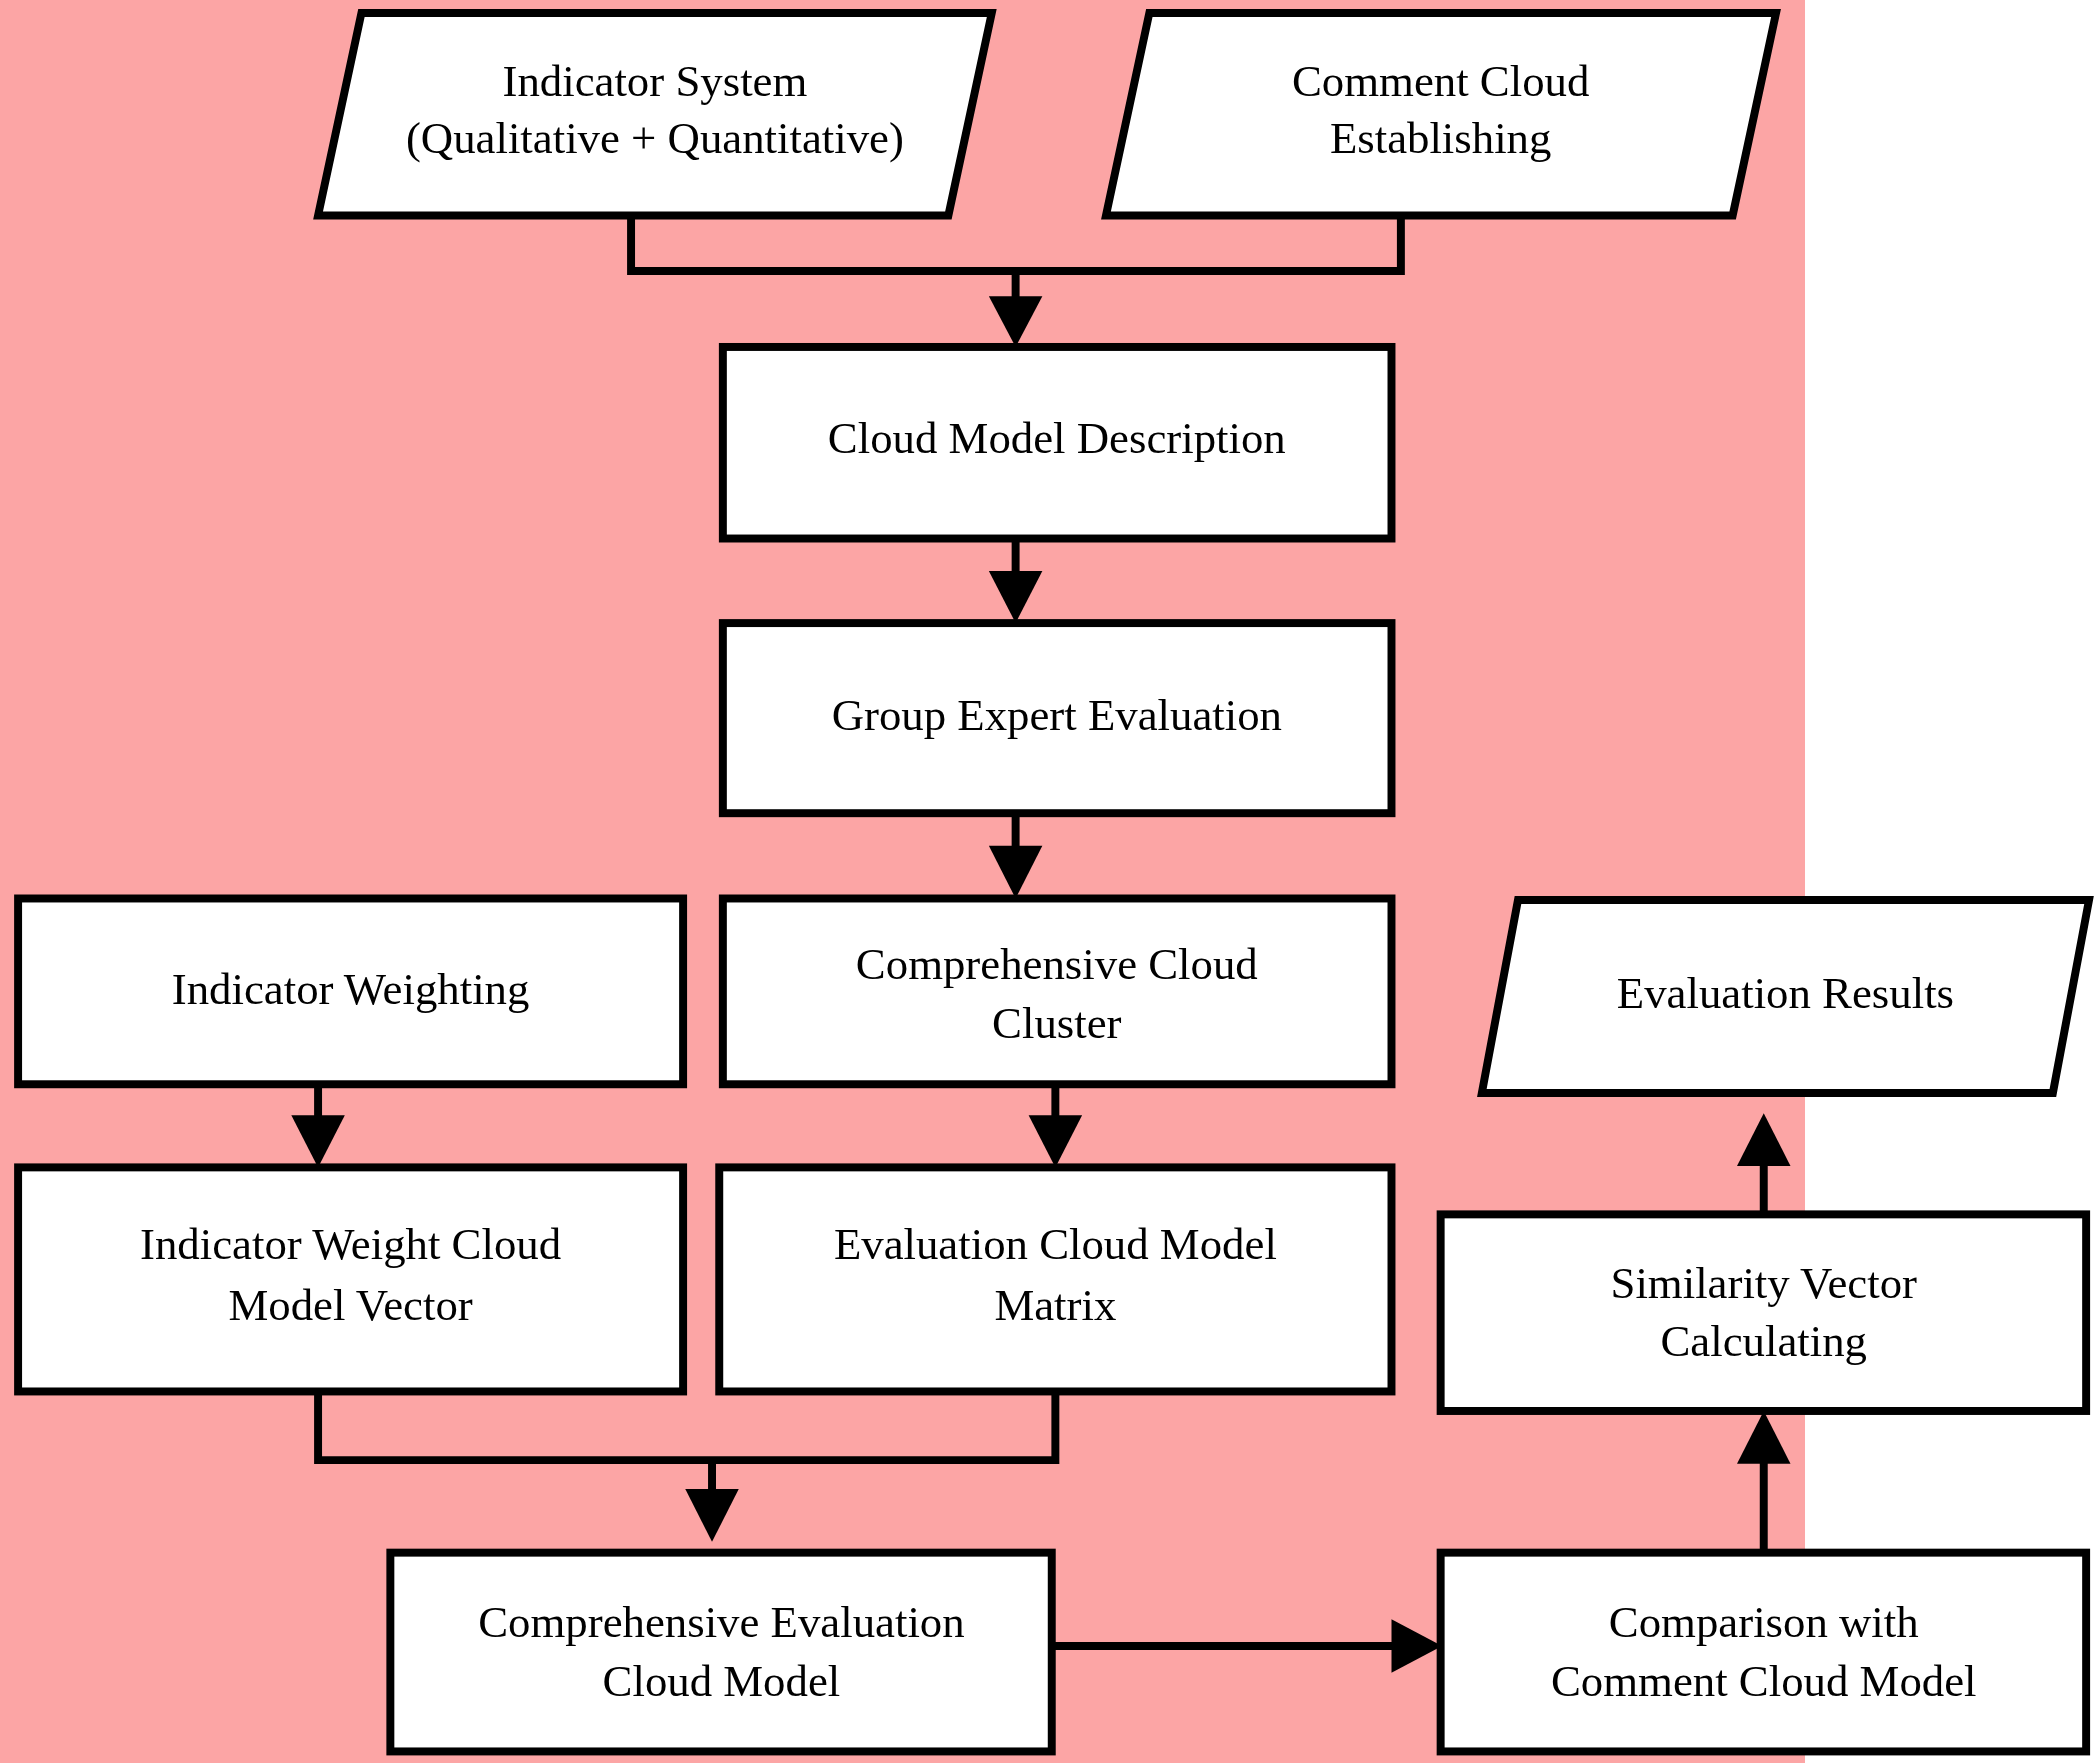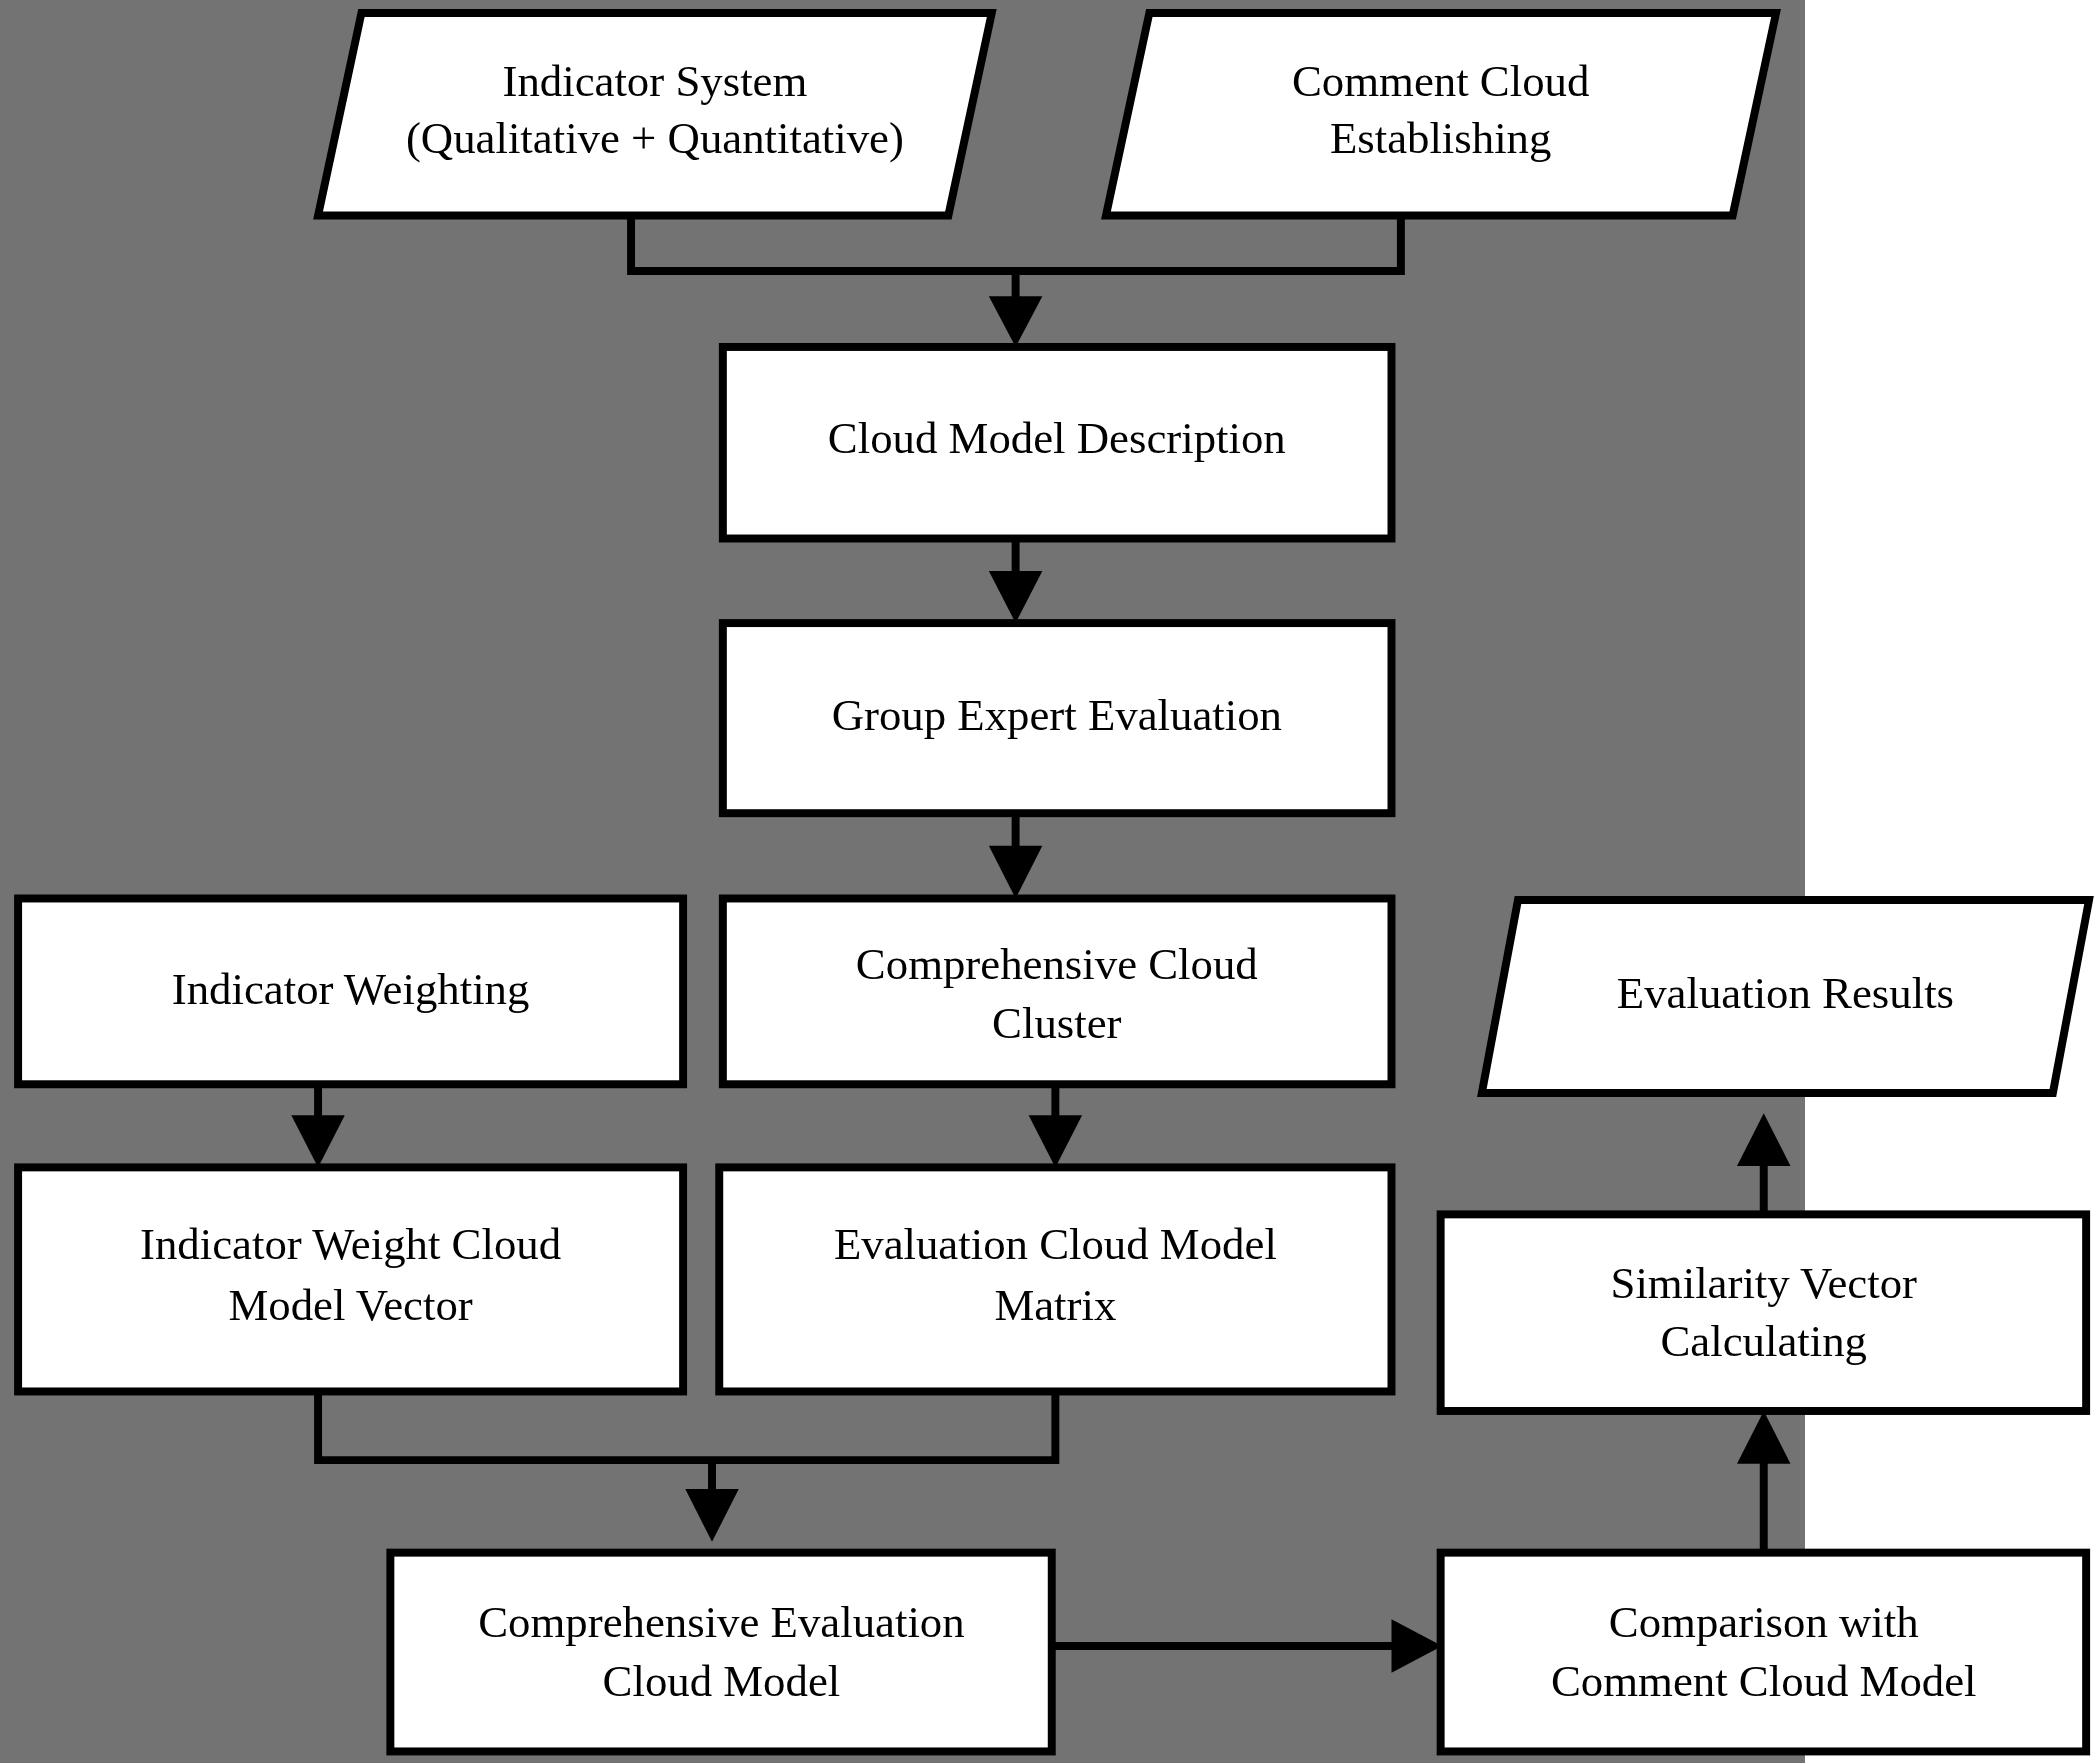--- a/index.html
+++ b/index.html
@@ -4,21 +4,21 @@
 <style>
   html, body {
     margin: 0;
     padding: 0;
     background: #ffffff;
   }
   #flow-root {
     position: relative;
     width: 1805px;
     height: 1763px;
-    background: #737373;
+    background: #fca5a5;
     font-family: "Liberation Serif", "DejaVu Serif", serif;
   }
   svg.flow-canvas {
     position: absolute;
     top: 0;
     left: 0;
     width: 2097px;
     height: 1763px;
     display: block;
   }

